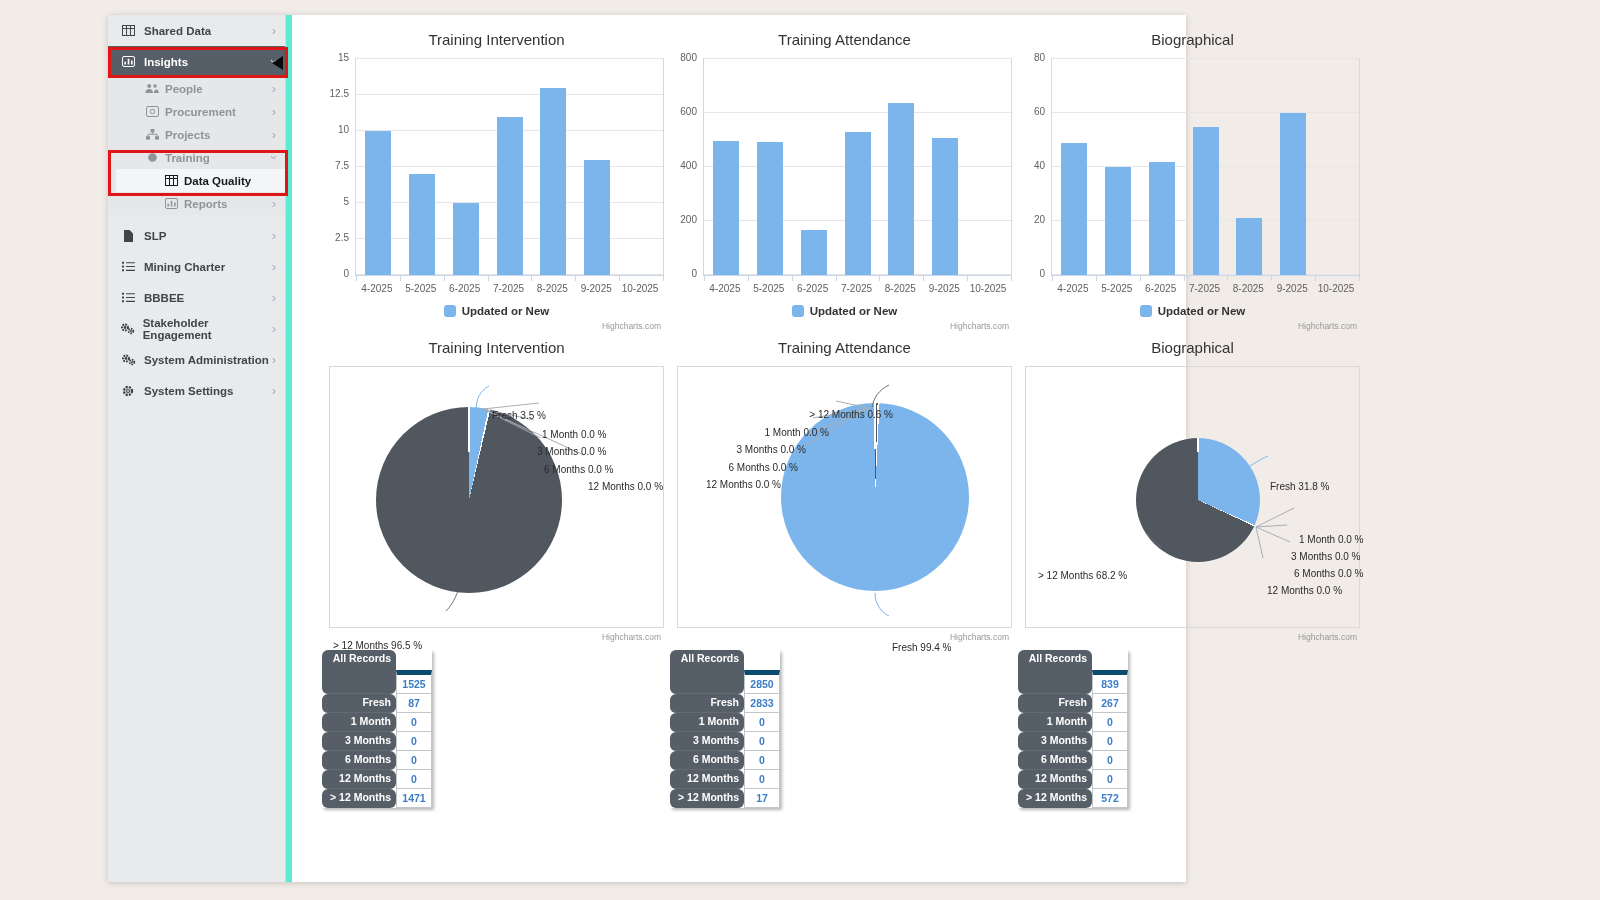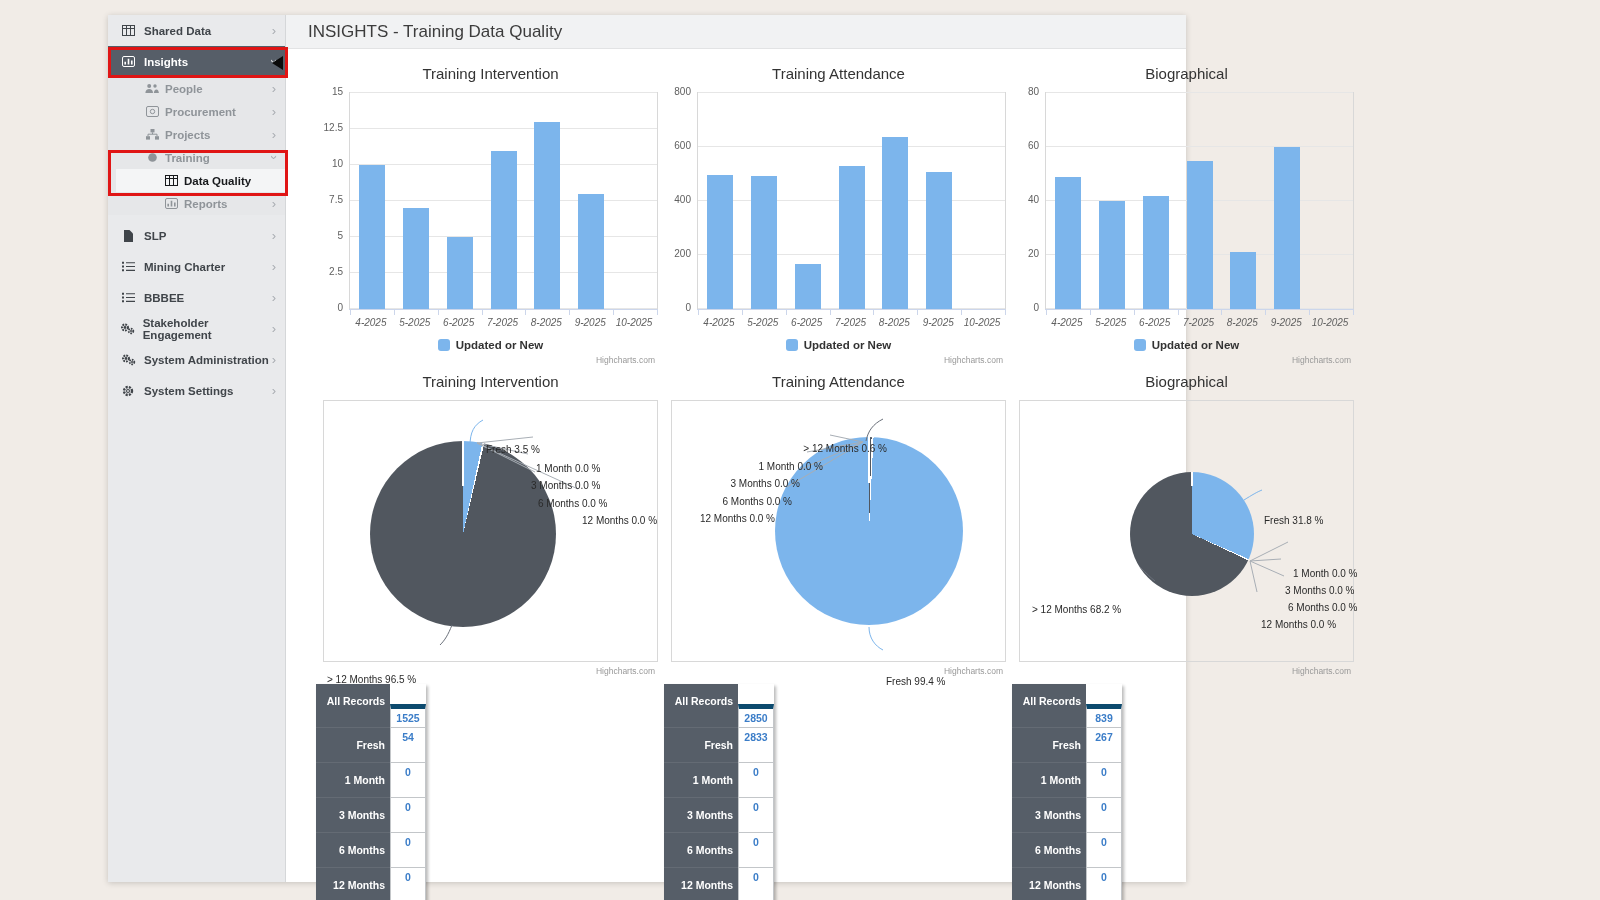--- a/index.html
+++ b/index.html
@@ -1,20 +1,20 @@
 <!DOCTYPE html>
 <html><head>
 <meta charset="utf-8">
 <style>
   html,body{margin:0;padding:0;}
   body{
     width:1600px;height:900px;background:#f1ece7;overflow:hidden;position:relative;
     font-family:"Liberation Sans",sans-serif;
   }
-  .app{position:absolute;left:108px;top:15px;width:1078px;height:867px;display:flex;background:#c4b5fd;box-shadow:0 1px 6px rgba(0,0,0,.18);}
+  .app{position:absolute;left:108px;top:15px;width:1078px;height:867px;display:flex;background:#5eead4;box-shadow:0 1px 6px rgba(0,0,0,.18);gap:6px;}
   
   .sidebar{width:177px;flex-shrink:0;background:#e9eaec;border-right:1px solid #d5d7d9;position:relative;}
   .side-item{display:flex;align-items:center;height:31px;padding:0 9px 0 10px;font-size:11.5px;font-weight:700;color:#40454a;cursor:pointer;}
   .side-item .icon{width:20px;display:flex;justify-content:center;align-items:center;margin-right:6px;color:#40454a;}
   .side-item .chev{margin-left:auto;color:#a9adb2;font-size:13px;font-weight:400;line-height:1;}
   .chev.down{transform:rotate(90deg);display:inline-block;}
   .side-item.active{background:#565e68;color:#fff;}
   .side-item.active .icon{color:#fff;}
   .side-item.active .chev{color:rgba(255,255,255,.8);}
   .submenu{background:#e6e7e9;}
@@ -46,21 +46,21 @@
   .yaxis{width:26px;position:relative;height:216px;flex-shrink:0;}
   .ytick{position:absolute;right:6px;font-size:10px;color:#606060;height:10px;line-height:10px;}
   .plot{position:relative;width:307px;height:216px;border:1px solid #d8d8d8;}
   .gridline{position:absolute;left:0;right:0;height:1px;background:#e6e6e6;}
   .bars{position:absolute;left:0;right:0;top:0;bottom:0;display:flex;}
   .slot{flex:1;display:flex;align-items:flex-end;justify-content:center;}
   .bar{width:26px;background:#7cb5ec;}
   .axisline{position:absolute;left:-1px;right:-1px;bottom:-1px;height:1px;background:#ccd6eb;}
   .tickmarks{position:absolute;left:0;right:0;bottom:0;}
   .tickmark{position:absolute;bottom:-6px;width:1px;height:5px;background:#ccd6eb;}
-  .xticks{display:flex;margin-left:26px;width:307px;font-style:italic;}
+  .xticks{display:flex;margin-left:26px;width:307px;}
   .xtick{flex:1;text-align:center;font-size:10px;color:#606060;padding-top:7px;}
   .legend{display:flex;justify-content:center;align-items:center;gap:6px;margin-top:11px;}
   .legend-swatch{width:12px;height:12px;border-radius:3px;background:#7cb5ec;}
   .legend-label{font-size:11.5px;font-weight:700;color:#333;}
   .credit{text-align:right;font-size:8.5px;color:#999;margin-top:4px;padding-right:3px;}
   
   .pie-row{margin-top:6px;}
   .pie-box{position:relative;width:333px;height:260px;border:1px solid #d8d8d8;}
   .pie{position:absolute;border-radius:50%;}
   .pie-c3 .pie{left:46px;top:40px;width:186px;height:186px;}
@@ -73,21 +73,21 @@
   .pie-c3 .lbl-3{left:214px;top:65px}  .pie-c3 .lbl-4{left:258px;top:82px} .pie-c3 .lbl-5{left:3px;top:241px}
   .pie-c4 .lbl-0{right:118px;top:10px} .pie-c4 .lbl-1{right:182px;top:28px}.pie-c4 .lbl-2{right:205px;top:45px}
   .pie-c4 .lbl-3{right:213px;top:63px} .pie-c4 .lbl-4{right:230px;top:80px}.pie-c4 .lbl-5{left:214px;top:243px}
   .pie-c5 .lbl-0{left:244px;top:82px}  .pie-c5 .lbl-1{left:273px;top:135px}.pie-c5 .lbl-2{left:265px;top:152px}
   .pie-c5 .lbl-3{left:268px;top:169px} .pie-c5 .lbl-4{left:241px;top:186px}.pie-c5 .lbl-5{left:12px;top:171px}
   
   .tables-row{margin-top:8px;}
   .mini-table{display:inline-block;margin-left:-7px;box-shadow:2px 2px 3px rgba(0,0,0,.28);}
   .t-row{display:flex;}
   .t-label{width:64px;background:#565e68;color:#fff;font-size:10.5px;font-weight:700;text-align:right;
-    padding:11px 5px;line-height:12px;border-bottom:1px solid #646b74;}
+    padding:2px 5px;line-height:12px;border-bottom:1px solid #646b74;border-radius:6px;}
   .t-row:last-child .t-label{border-bottom:none;}
   .t-value{min-width:28px;background:#fff;color:#3b7dc8;font-size:10.5px;font-weight:700;text-align:center;
     padding:3px 3px;line-height:12px;border:1px solid #c3c6c9;border-top:none;}
   .t-row:first-child .t-value{border-top:5px solid #0c4a6e;margin-top:20px;}
 </style>
 </head>
 <body>
 
 <div class="app">
 
@@ -249,23 +249,20 @@
       <span class="chev">›</span>
     </div>
 
     <div class="annot annot-1">
       <span class="cursor-tri"></span>
     </div>
     <div class="annot annot-2"></div>
   </div>
 
   <div class="main">
-    <div class="page-header">
-      <div class="page-title">INSIGHTS - Training Data Quality</div>
-    </div>
 
 
     <div class="content">
 
       <div class="row">
         <div class="panel">
           <div class="chart-title">Training Intervention</div>
           <div class="bar-chart">
             <div class="bar-area">
                 <div class="yaxis">
@@ -546,21 +543,21 @@
           <div class="credit">Highcharts.com</div>
         </div>
       </div>
 
       <div class="row tables-row">
         <div class="panel"><div class="mini-table"><div class="t-row">
                 <div class="t-label">All Records</div>
                 <div class="t-value">1525</div>
               </div><div class="t-row">
                 <div class="t-label">Fresh</div>
-                <div class="t-value">54</div>
+                <div class="t-value">87</div>
               </div><div class="t-row">
                 <div class="t-label">1 Month</div>
                 <div class="t-value">0</div>
               </div><div class="t-row">
                 <div class="t-label">3 Months</div>
                 <div class="t-value">0</div>
               </div><div class="t-row">
                 <div class="t-label">6 Months</div>
                 <div class="t-value">0</div>
               </div><div class="t-row">

